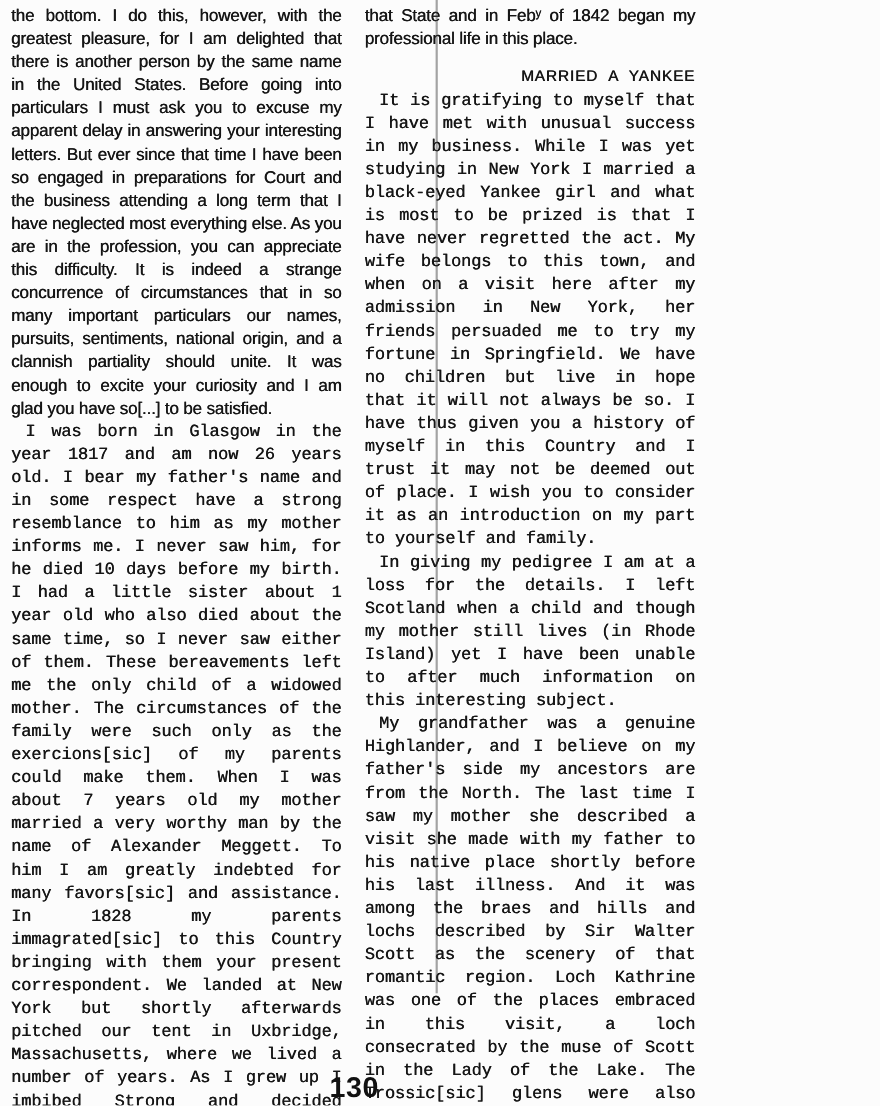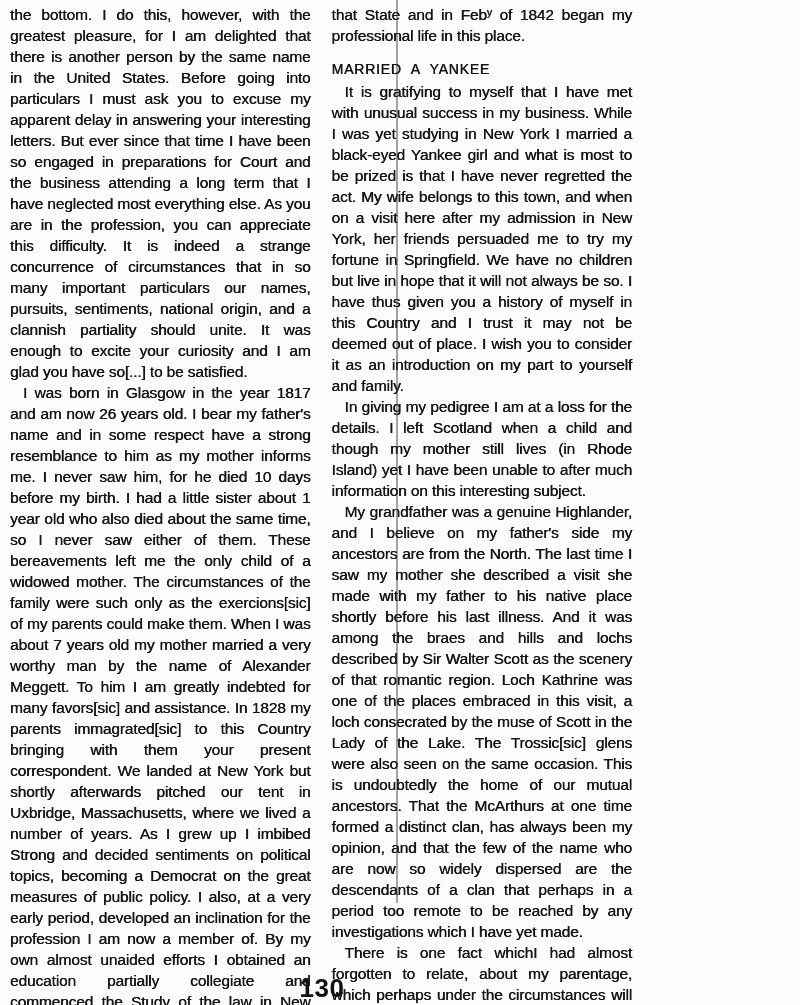--- a/index.html
+++ b/index.html
@@ -27,27 +27,27 @@
     min-width: 0;
   }
   .body-text {
     margin: 0;
     font-size: 15.5px;
     line-height: 21px;
     text-align: justify;
     letter-spacing: -0.15px;
     text-shadow: 0.35px 0 0 currentColor;
   }
-  .indent { text-indent: 13px; }
+  .indent { text-indent: 13px; font-family: Liberation Mono, monospace; }
   .justify-last { text-align-last: justify; }
   .section-heading {
     margin: 15px 0 4px 0;
     font-size: 14px;
     font-weight: 400;
-    text-align: left;
+    text-align: right;
     letter-spacing: 0.8px;
     word-spacing: 5px;
     text-shadow: 0.45px 0 0 currentColor;
   }
   .page-number {
     position: absolute;
     top: 973px;
     left: 0;
     width: 100%;
     text-align: center;

